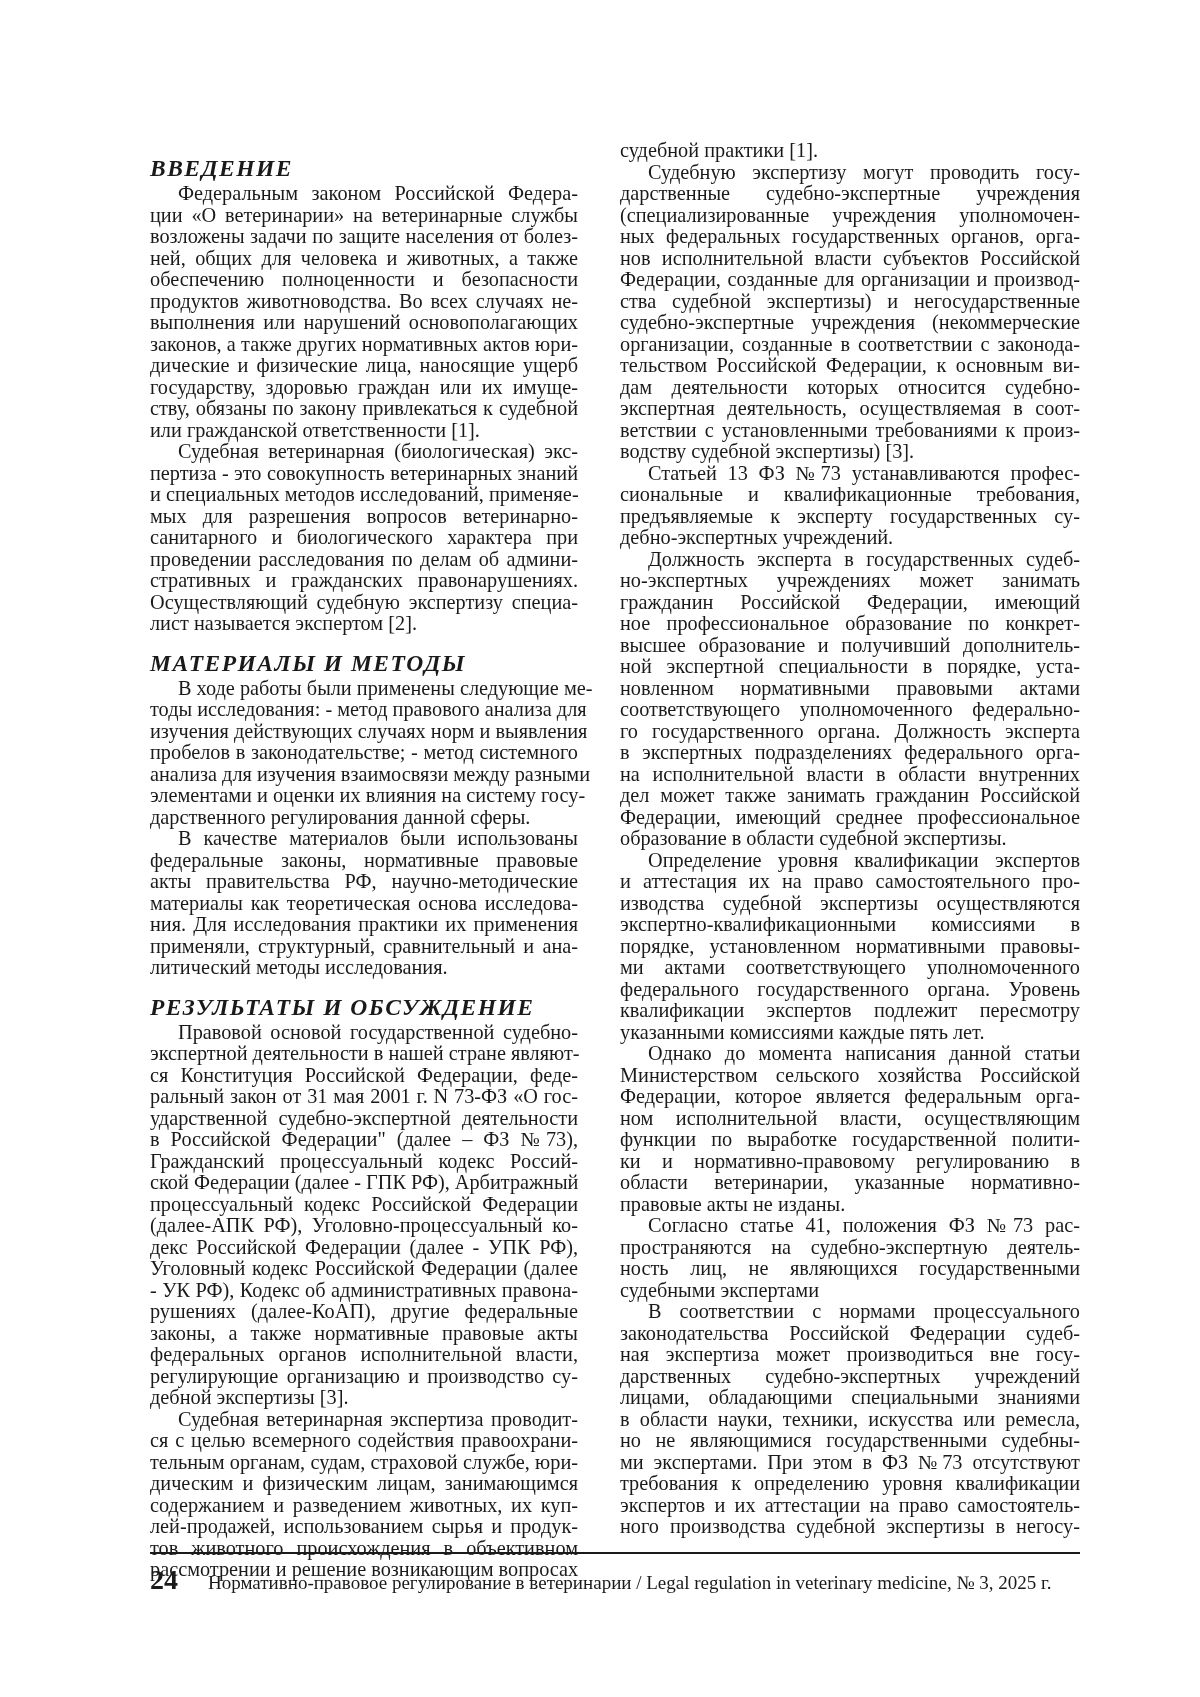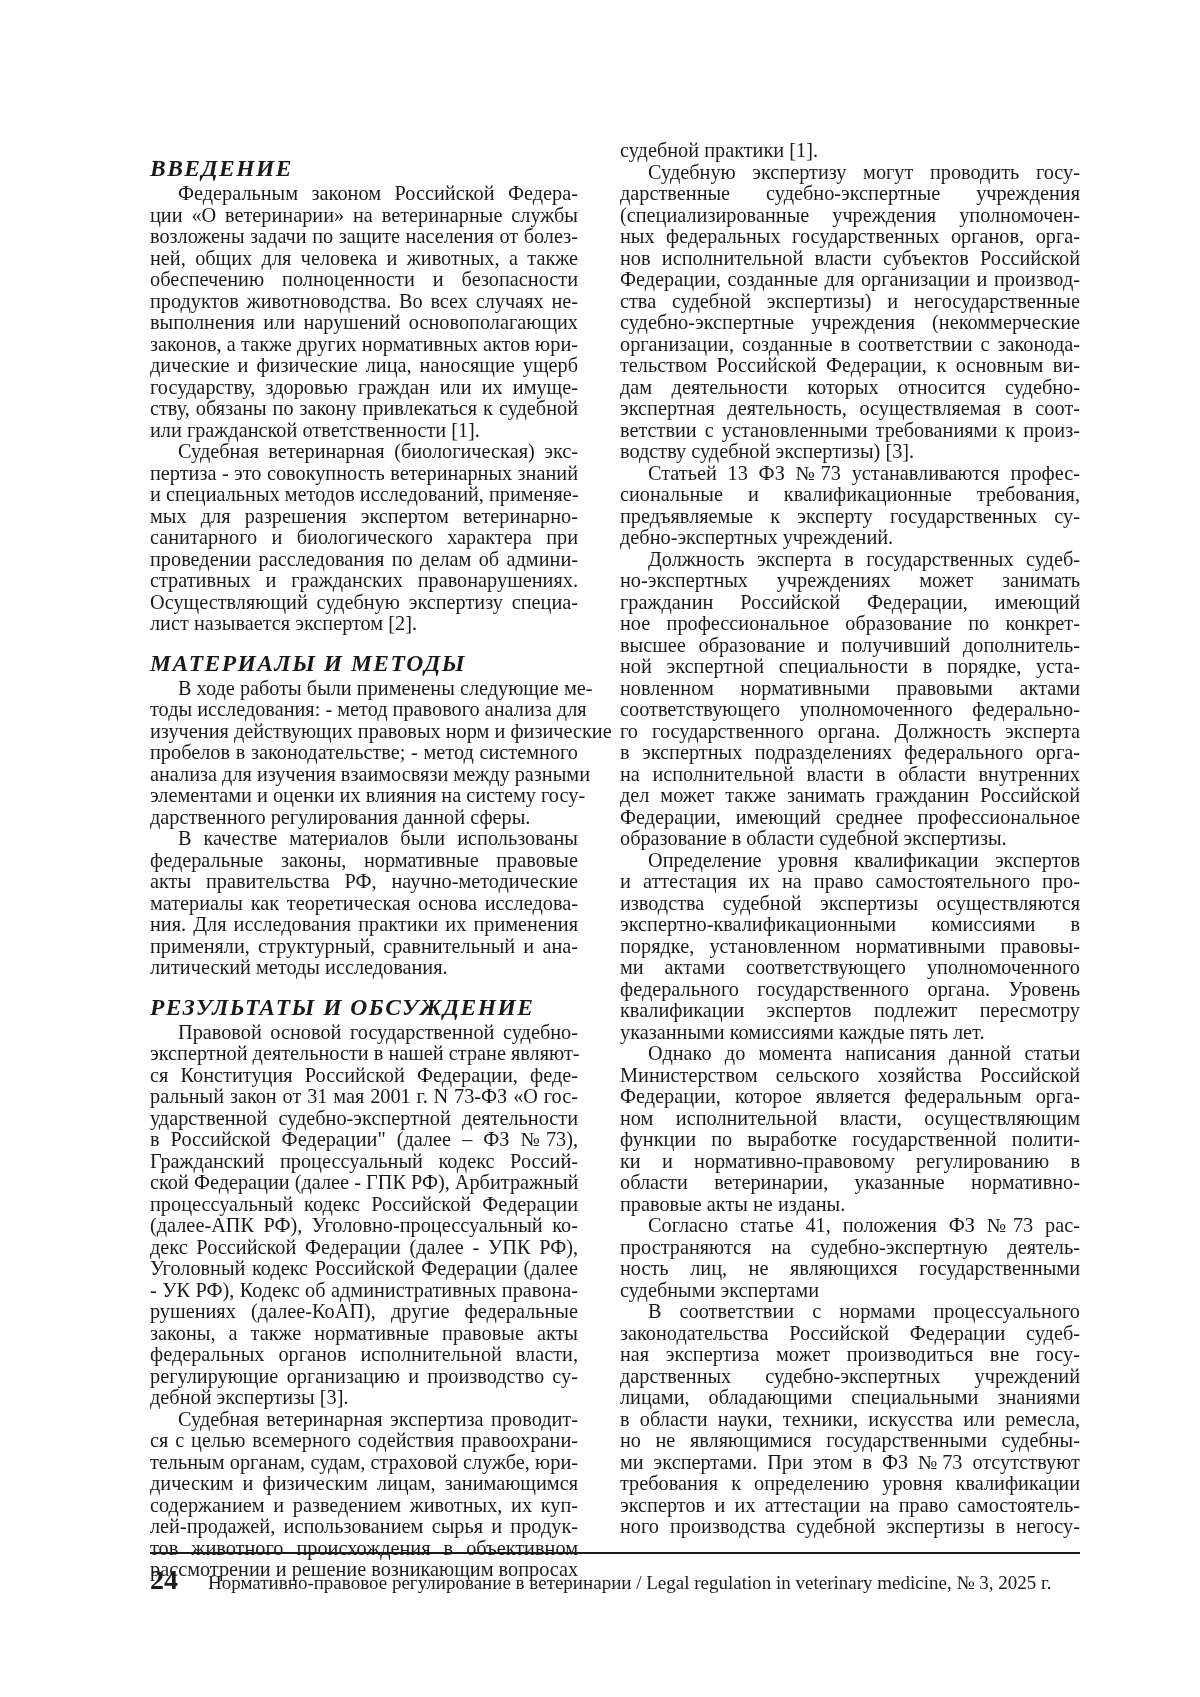--- a/index.html
+++ b/index.html
@@ -91,32 +91,32 @@
           <div class="line">законов, а также других нормативных актов юри-</div>
           <div class="line">дические и физические лица, наносящие ущерб</div>
           <div class="line">государству, здоровью граждан или их имуще-</div>
           <div class="line">ству, обязаны по закону привлекаться к судебной</div>
           <div class="line last">или гражданской ответственности [1].</div>
         </div>
         <div class="para">
           <div class="line first">Судебная ветеринарная (биологическая) экс-</div>
           <div class="line">пертиза - это совокупность ветеринарных знаний</div>
           <div class="line">и специальных методов исследований, применяе-</div>
-          <div class="line">мых для разрешения экспертом ветеринарно-</div>
+          <div class="line">мых для разрешения вопросов ветеринарно-</div>
           <div class="line">санитарного и биологического характера при</div>
           <div class="line">проведении расследования по делам об админи-</div>
           <div class="line">стративных и гражданских правонарушениях.</div>
           <div class="line">Осуществляющий судебную экспертизу специа-</div>
           <div class="line last">лист называется экспертом [2].</div>
         </div>
         <div class="heading">МАТЕРИАЛЫ И МЕТОДЫ</div>
         <div class="para">
           <div class="line first">В ходе работы были применены следующие ме-</div>
           <div class="line">тоды исследования: - метод правового анализа для</div>
-          <div class="line">изучения действующих правовых норм и физические</div>
+          <div class="line">изучения действующих случаях норм и выявления</div>
           <div class="line">пробелов в законодательстве; - метод системного</div>
           <div class="line">анализа для изучения взаимосвязи между разными</div>
           <div class="line">элементами и оценки их влияния на систему госу-</div>
           <div class="line last">дарственного регулирования данной сферы.</div>
         </div>
         <div class="para">
           <div class="line first">В качестве материалов были использованы</div>
           <div class="line">федеральные законы, нормативные правовые</div>
           <div class="line">акты правительства РФ, научно-методические</div>
           <div class="line">материалы как теоретическая основа исследова-</div>

